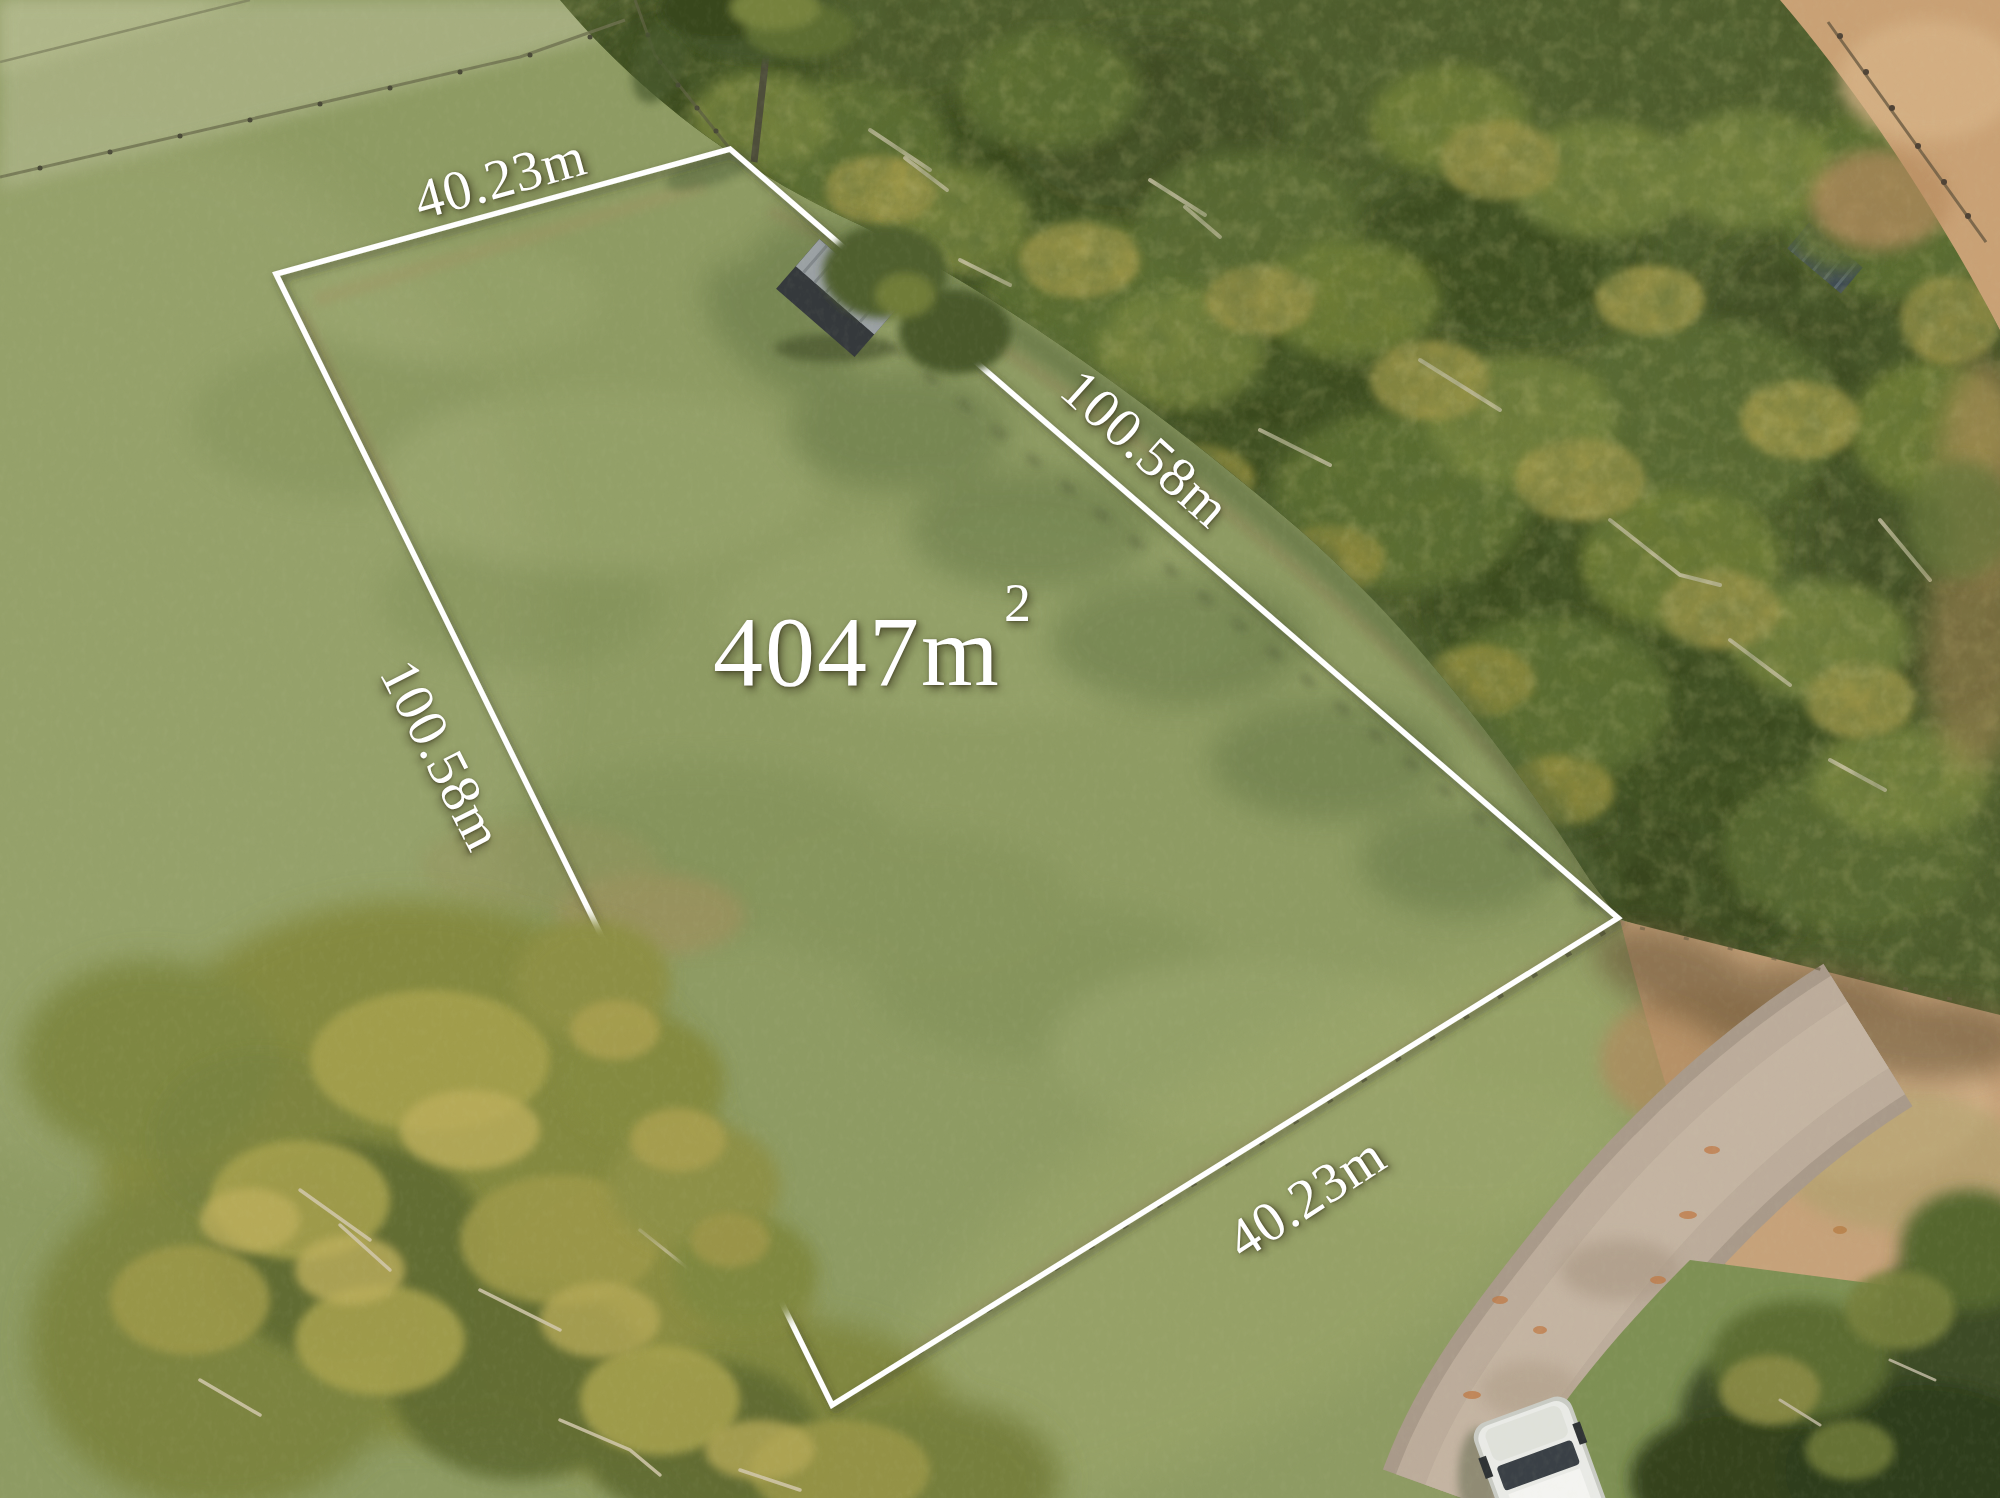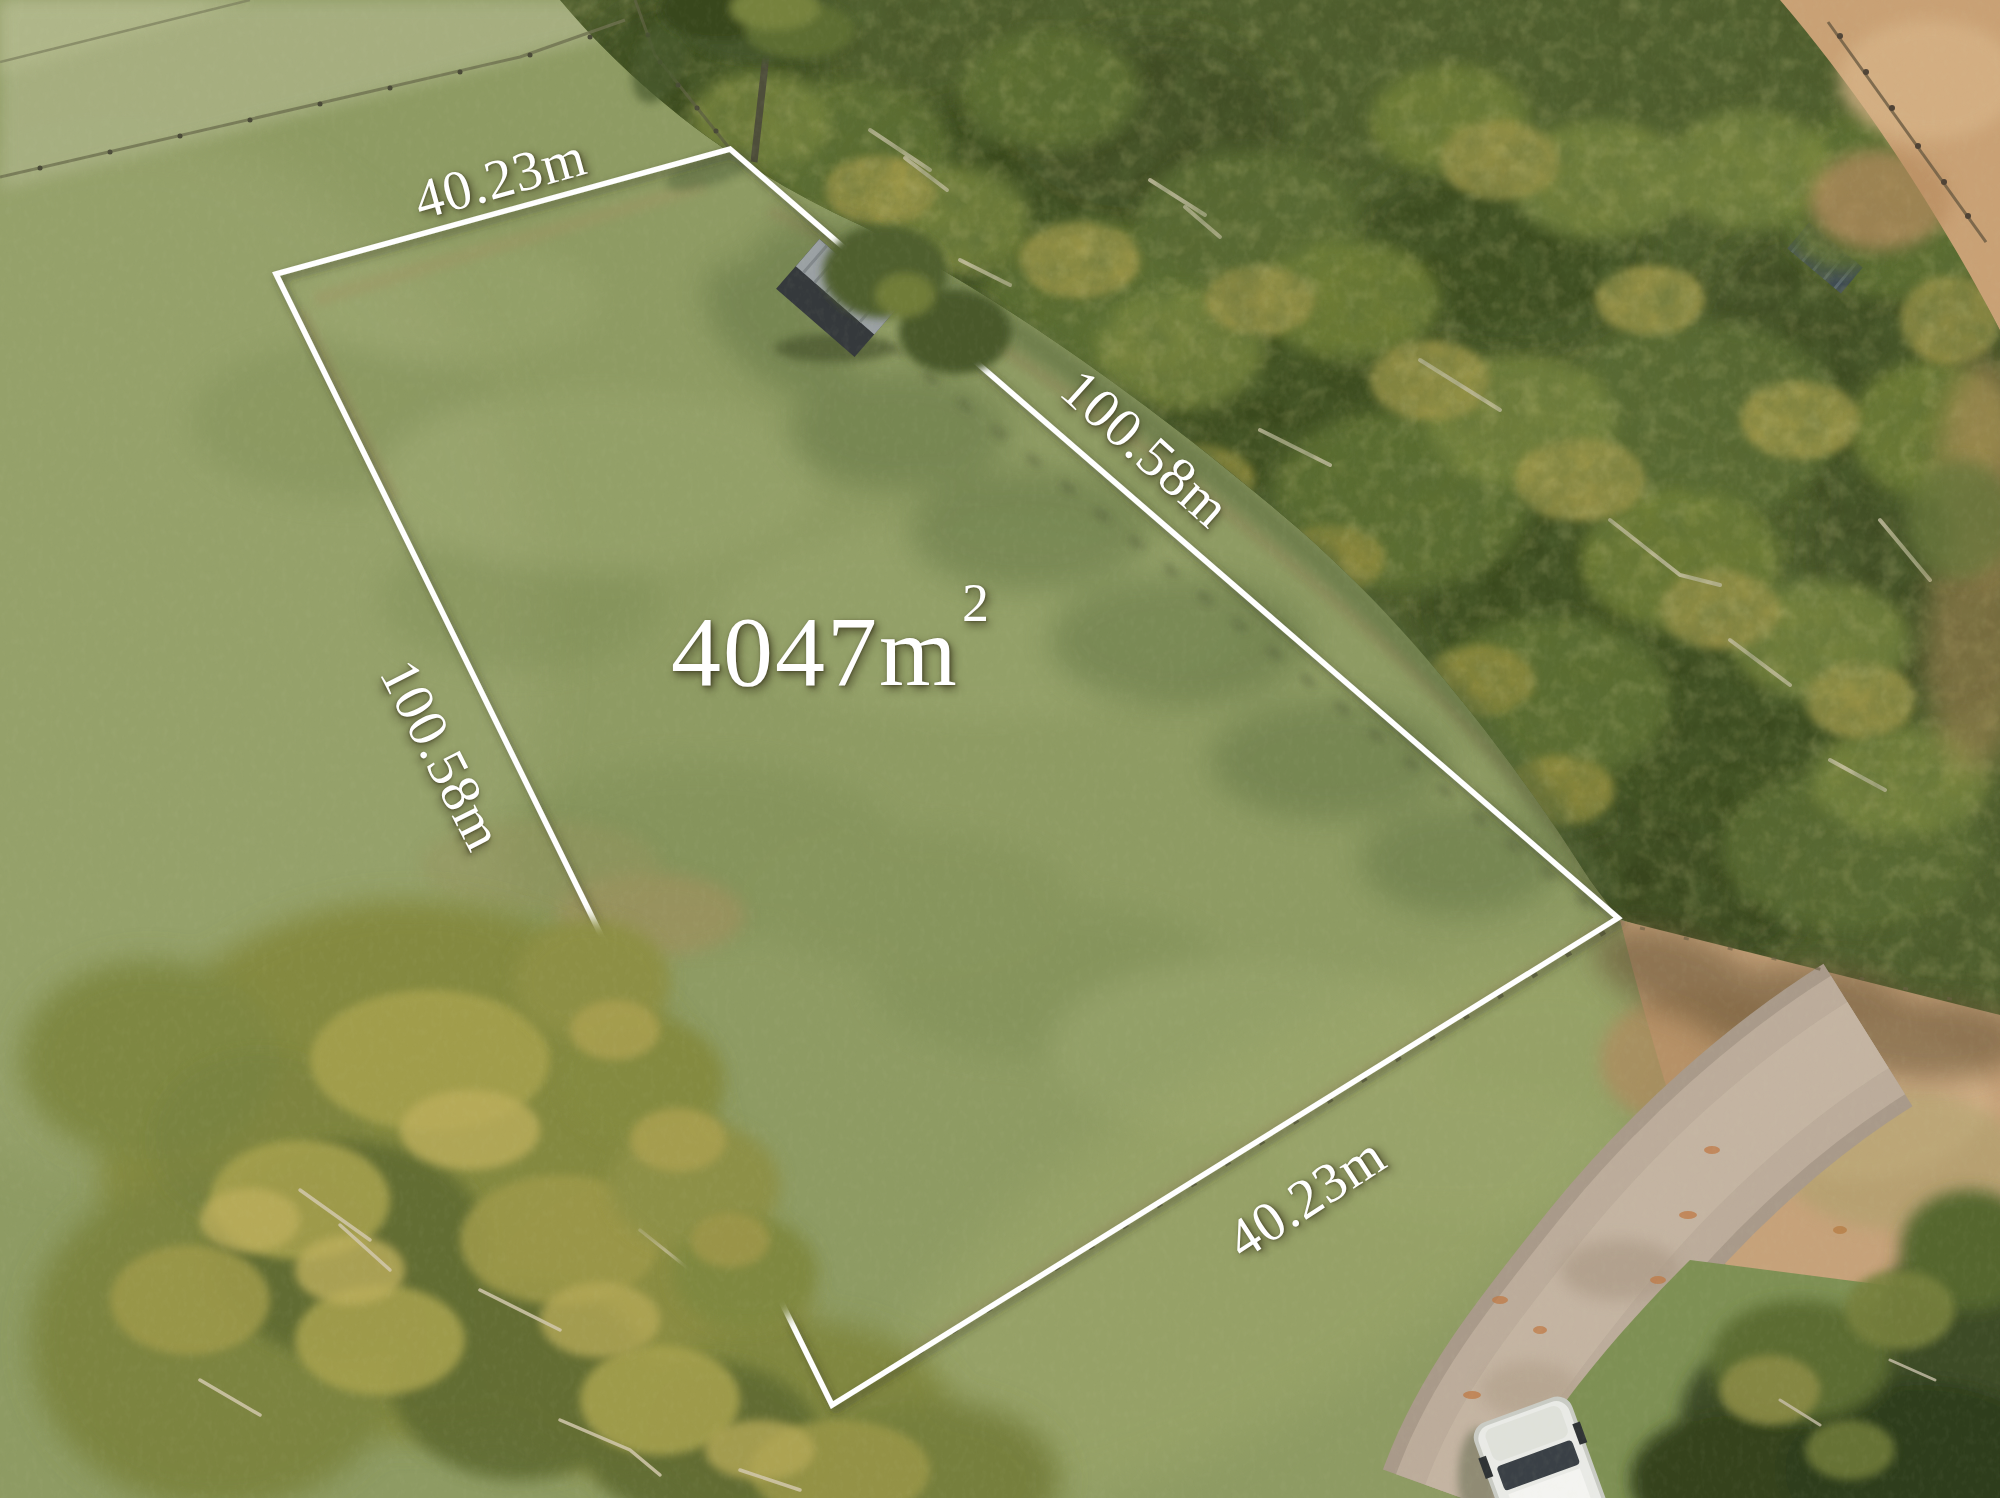--- a/index.html
+++ b/index.html
@@ -385,17 +385,17 @@
   </g>
 </g>
 
 <rect x="0" y="0" width="2000" height="1498" filter="url(#grassTex)" opacity=".16"></rect>
 </svg>
 
 <div class="dim" style="left:500px;top:178px;--r:-15.5deg">40.23m</div>
 <div class="dim" style="left:1146px;top:448px;--r:42deg">100.58m</div>
 <div class="dim" style="left:442px;top:755px;--r:63deg">100.58m</div>
 <div class="dim" style="left:1306px;top:1197px;--r:-33deg">40.23m</div>
-<div class="dim area" style="left:831px;top:652px;">
+<div class="dim area" style="left:873px;top:652px;">
   <span>4047m</span><sup>2</sup>
 </div>
 
 </div>
 
 </body></html>

